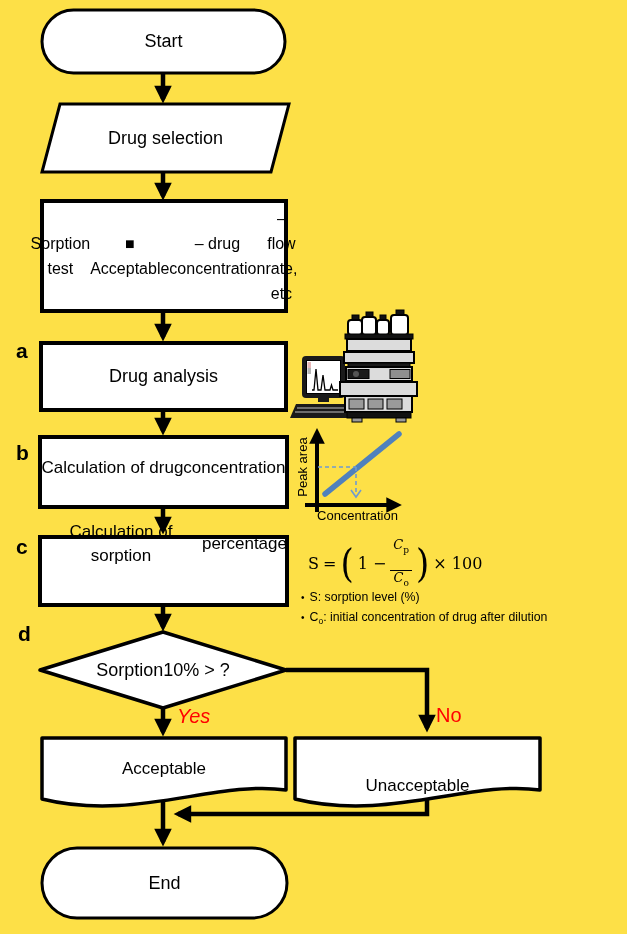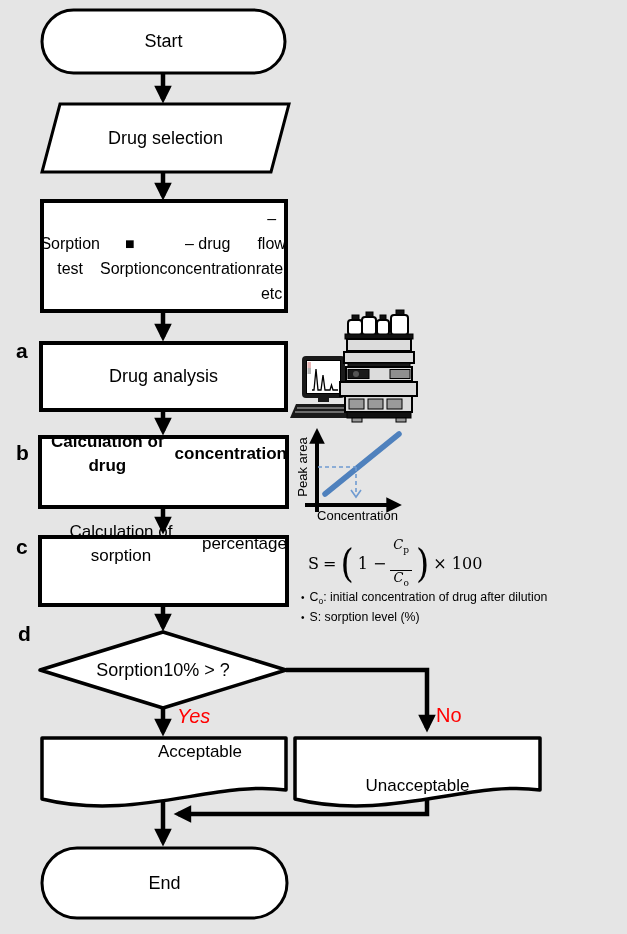--- a/index.html
+++ b/index.html
@@ -1,16 +1,16 @@
 <!DOCTYPE html>
 <html><head>
 <meta charset="utf-8">
 <style>
   html,body{margin:0;padding:0;background:#fff;}
-  #canvas{position:relative;width:627px;height:934px;background:#e5e5e5;overflow:hidden;
+  #canvas{position:relative;width:627px;height:934px;background:#fde047;overflow:hidden;
           font-family:"Liberation Sans",sans-serif;color:#000;}
   #shapes{position:absolute;left:0;top:0;z-index:0;}
   .txt{position:absolute;z-index:2;display:flex;align-items:center;justify-content:center;
        text-align:center;color:#000;}
   .lines{flex-direction:row;}
   .node-label{font-size:18px;}
   .box-label{font-size:17px;}
   .step-letter{font-size:21px;font-weight:bold;justify-content:flex-start;}
   .branch{font-size:20px;justify-content:flex-start;}
   .small-lbl{font-size:13px;}
@@ -114,30 +114,30 @@
       </g>
     </g>
   </svg>
 
   <div class="txt node-label" style="left:42px;top:10px;width:243px;height:63px;">Start</div>
 
   <div class="txt node-label" style="left:42px;top:104px;width:247px;height:68px;">Drug selection</div>
 
   <div class="txt lines" style="left:42px;top:201px;width:244px;height:110px;font-size:16px;line-height:25px;">
     <div>Sorption test</div>
-    <div>■ Sorption</div>
+    <div>■ Acceptable</div>
     <div>– drug concentration</div>
     <div>– flow rate, etc</div>
   </div>
 
   <div class="txt step-letter" style="left:16px;top:339px;width:24px;height:24px;">a</div>
   <div class="txt node-label" style="left:41px;top:343px;width:245px;height:67px;">Drug analysis</div>
 
   <div class="txt step-letter" style="left:16px;top:441px;width:24px;height:24px;">b</div>
-  <div class="txt lines box-label" style="left:40px;top:419px;width:247px;height:70px;line-height:24px;font-weight:bold;">
+  <div class="txt lines box-label" style="left:40px;top:433px;width:247px;height:70px;line-height:24px;">
     <div>Calculation of drug</div>
     <div>concentration</div>
   </div>
 
   <div class="txt small-lbl rot" style="left:267px;top:460px;width:70px;height:14px;">Peak area</div>
   <div class="txt small-lbl" style="left:310px;top:507px;width:95px;height:16px;">Concentration</div>
 
   <div class="txt step-letter" style="left:16px;top:535px;width:24px;height:24px;">c</div>
   <div class="txt lines box-label" style="left:40px;top:510px;width:247px;height:68px;line-height:24px;">
     <div>Calculation of sorption</div>
@@ -152,34 +152,34 @@
     <span class="frac">
       <span class="num"><i>C</i><sub>p</sub></span>
       <span class="den"><i>C</i><sub>o</sub></span>
     </span>
     <span class="fparen">)</span>
     <span>× 100</span>
   </div>
 
   <div class="notes" style="left:301px;top:590px;width:322px;">
     <div class="note">
-      <span class="bullet">•</span><span>C</span><sub>o</sub><span>: initial concentration of drug after dilution</span>
+      <span class="bullet">•</span><span>S</span><sub></sub><span>: sorption level (%)</span>
     </div>
     <div class="note">
-      <span class="bullet">•</span><span>S</span><sub></sub><span>: sorption level (%)</span>
+      <span class="bullet">•</span><span>C</span><sub>o</sub><span>: initial concentration of drug after dilution</span>
     </div>
   </div>
 
   <div class="txt step-letter" style="left:18px;top:622px;width:24px;height:24px;">d</div>
   <div class="txt lines" style="left:40px;top:632px;width:246px;height:76px;font-size:18px;line-height:26px;">
     <div>Sorption</div>
     <div>10% &gt; ?</div>
   </div>
 
   <div class="txt branch" style="left:177px;top:703px;width:50px;height:26px;color:#ff0000;font-style:italic;">Yes</div>
   <div class="txt branch" style="left:436px;top:702px;width:50px;height:26px;color:#ff0000;">No</div>
 
-  <div class="txt box-label" style="left:42px;top:724px;width:244px;height:56px;padding-left:36px;">Acceptable</div>
+  <div class="txt box-label" style="left:42px;top:741px;width:244px;height:56px;">Acceptable</div>
   <div class="txt box-label" style="left:295px;top:758px;width:245px;height:56px;">Unacceptable</div>
 
   <div class="txt node-label" style="left:42px;top:848px;width:245px;height:70px;">End</div>
 
 </div>
 
 </body></html>

